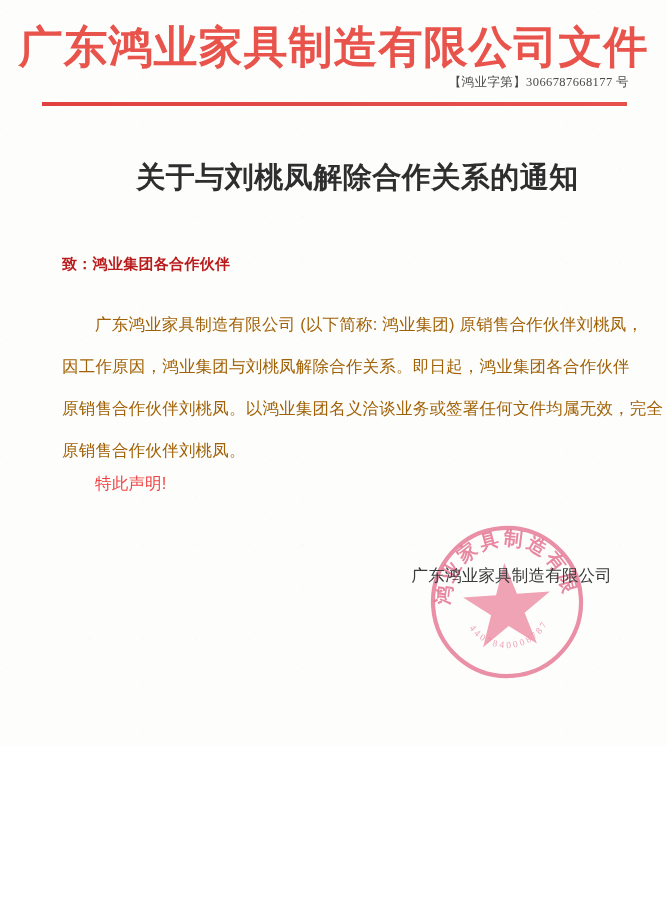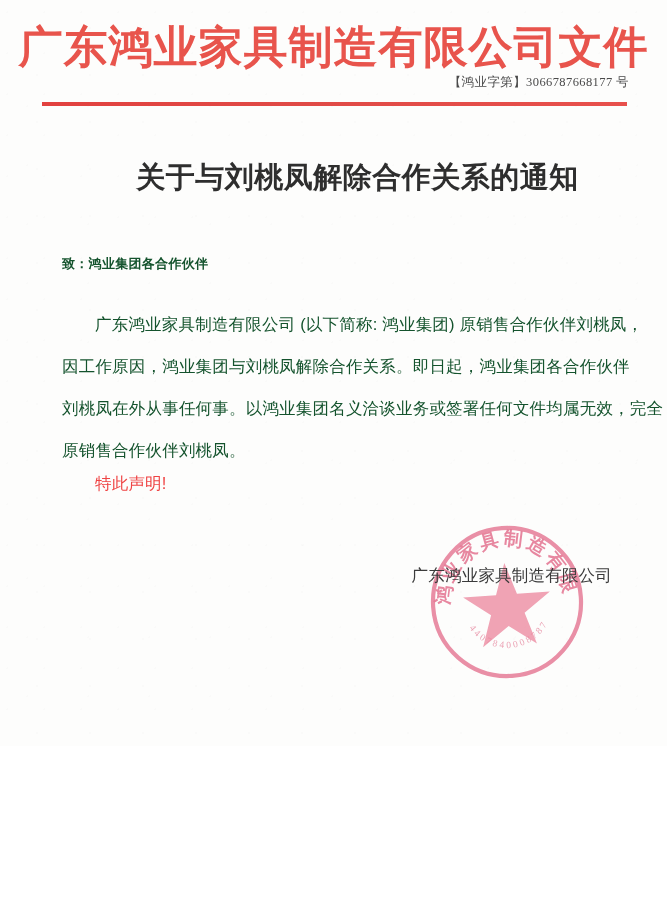--- a/index.html
+++ b/index.html
@@ -79,38 +79,38 @@
     margin-left: 48px;
   }
 
   
   .salutation {
     position: absolute;
     left: 62px;
     top: 255px;
     font-family: "Liberation Sans", "DejaVu Sans", sans-serif;
     font-weight: bold;
-    font-size: 13px;
+    font-size: 15px;
     letter-spacing: 0.3px;
-    color: #14532d;
+    color: #b91c1c;
     white-space: nowrap;
   }
 
   
   .body-block {
     position: absolute;
     left: 62px;
     top: 303px;
     width: 543px;
   }
   .body-line {
     font-family: "Liberation Sans", "DejaVu Sans", sans-serif;
     font-size: 16.5px;
     line-height: 42px;
-    color: #14532d;
+    color: #a16207;
     letter-spacing: 0.2px;
     white-space: nowrap;
   }
   .body-line.indent {
     text-indent: 33px;
   }
   .closing-line {
     position: absolute;
     left: 62px;
     top: 473px;
@@ -173,21 +173,21 @@
 
   <div class="header-rule"></div>
 
   <div class="doc-title">关于与刘桃凤解除合作关系的通知</div>
 
   <div class="salutation">致：鸿业集团各合作伙伴</div>
 
   <div class="body-block">
     <div class="body-line indent">广东鸿业家具制造有限公司 (以下简称: 鸿业集团) 原销售合作伙伴刘桃凤，</div>
     <div class="body-line">因工作原因，鸿业集团与刘桃凤解除合作关系。即日起，鸿业集团各合作伙伴</div>
-    <div class="body-line">刘桃凤在外从事任何事。以鸿业集团名义洽谈业务或签署任何文件均属无效，完全</div>
+    <div class="body-line">原销售合作伙伴刘桃凤。以鸿业集团名义洽谈业务或签署任何文件均属无效，完全</div>
     <div class="body-line">原销售合作伙伴刘桃凤。</div>
   </div>
 
   <div class="closing-line">特此声明!</div>
 
   <div class="seal">
     <svg viewBox="0 0 158 158" xmlns="http://www.w3.org/2000/svg">
       <defs>
         <path id="arcTop" d="M 22,79 A 57,57 0 0 1 136,79" fill="none"></path>
         <path id="arcBottom" d="M 33,79 A 46,46 0 0 0 125,79" fill="none"></path>

